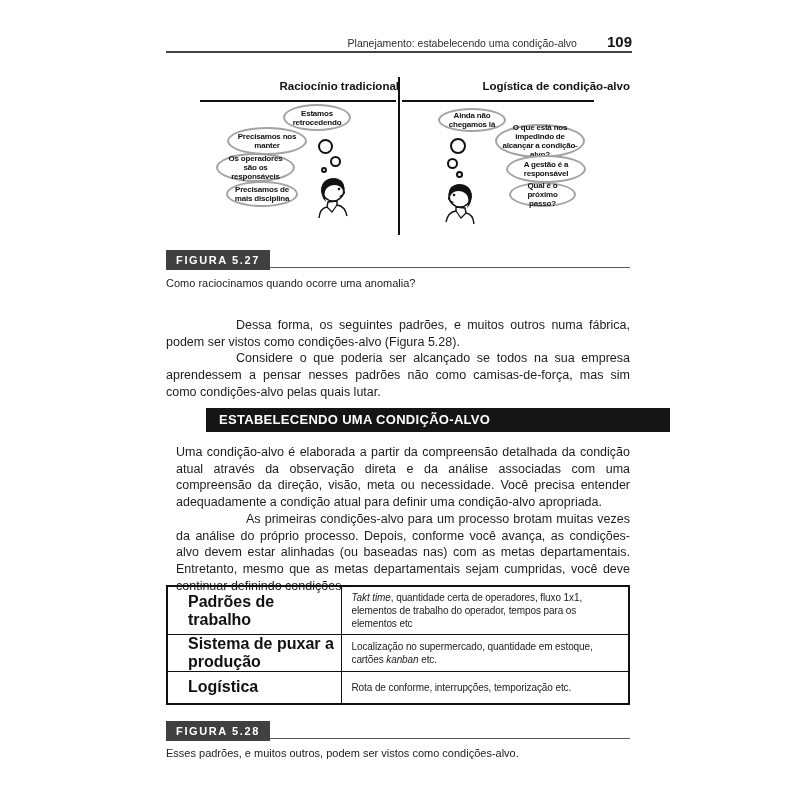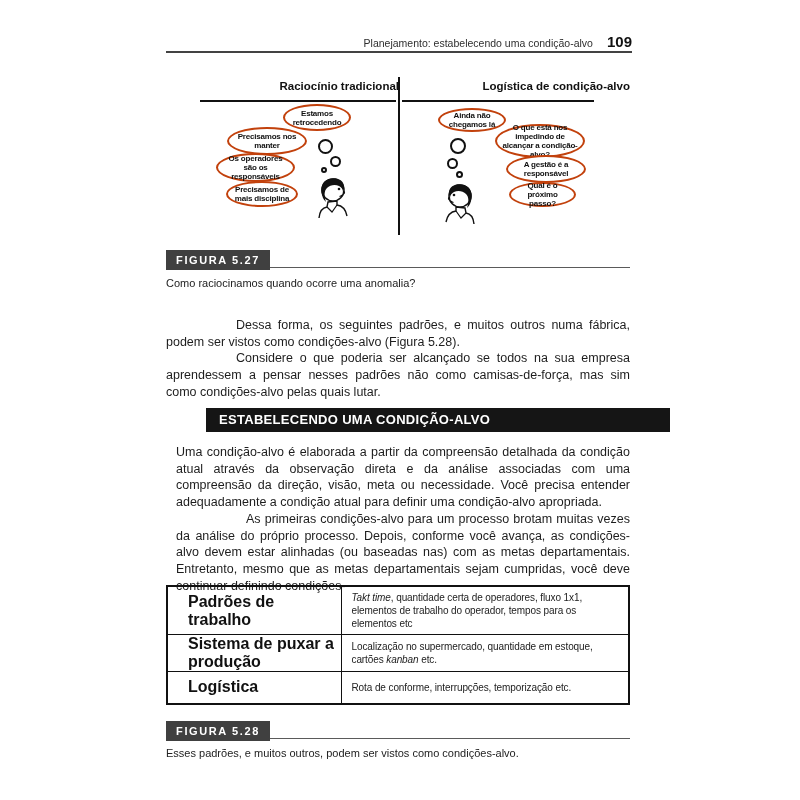--- a/index.html
+++ b/index.html
@@ -1,36 +1,36 @@
 <!DOCTYPE html>
 <html><head>
 <meta charset="utf-8">
 <style>
   * { margin:0; padding:0; box-sizing:border-box; }
   html,body { width:800px; height:800px; background:#fff; }
   body { font-family:"Liberation Sans", sans-serif; color:#1d1d1d; position:relative; }
   .abs { position:absolute; }
 
   
-  .running-row { top:33px; left:166px; width:466px; display:flex; justify-content:flex-end; align-items:baseline; gap:14px; }
+  .running-row { top:33px; left:166px; width:466px; display:flex; justify-content:flex-end; align-items:baseline; gap:30px; }
   .running-title { font-size:10.5px; color:#2e2e2e; }
   .page-num { font-size:15px; font-weight:bold; color:#111; }
   .header-rule { top:51px; left:166px; width:466px; height:1.5px; background:#434343; }
 
   
   .fig-area { top:72px; left:166px; width:464px; height:176px; }
   .col-title { top:8px; font-weight:bold; font-size:11.5px; text-align:right; color:#111; }
   .col-title.left { left:0; width:233px; }
   .col-title.right { left:233px; width:231px; }
   .col-underline { height:2px; background:#111; top:28px; }
   .col-underline.left { left:34px; width:196px; }
   .col-underline.right { left:236px; width:192px; }
   .v-divider { left:232px; top:5px; width:2px; height:158px; background:#111; }
 
-  .bubble { border:2px solid #c2410c; border-radius:50%; background:#fff;
+  .bubble { border:2px solid #a3a3a3; border-radius:50%; background:#fff;
             display:flex; align-items:center; justify-content:center; text-align:center;
             font-weight:bold; font-size:8px; line-height:9px; letter-spacing:-0.2px;
             padding:0 5px; color:#111; }
   .b-l1 { left:117px; top:32px;  width:68px; height:27px; }
   .b-l2 { left:61px;  top:55px;  width:80px; height:28px; }
   .b-l3 { left:50px;  top:81px;  width:79px; height:29px; }
   .b-l4 { left:60px;  top:109px; width:72px; height:26px; }
   .b-r1 { left:272px; top:36px;  width:68px; height:24px; }
   .b-r2 { left:329px; top:52px;  width:90px; height:34px; }
   .b-r3 { left:340px; top:83px;  width:80px; height:28px; }

